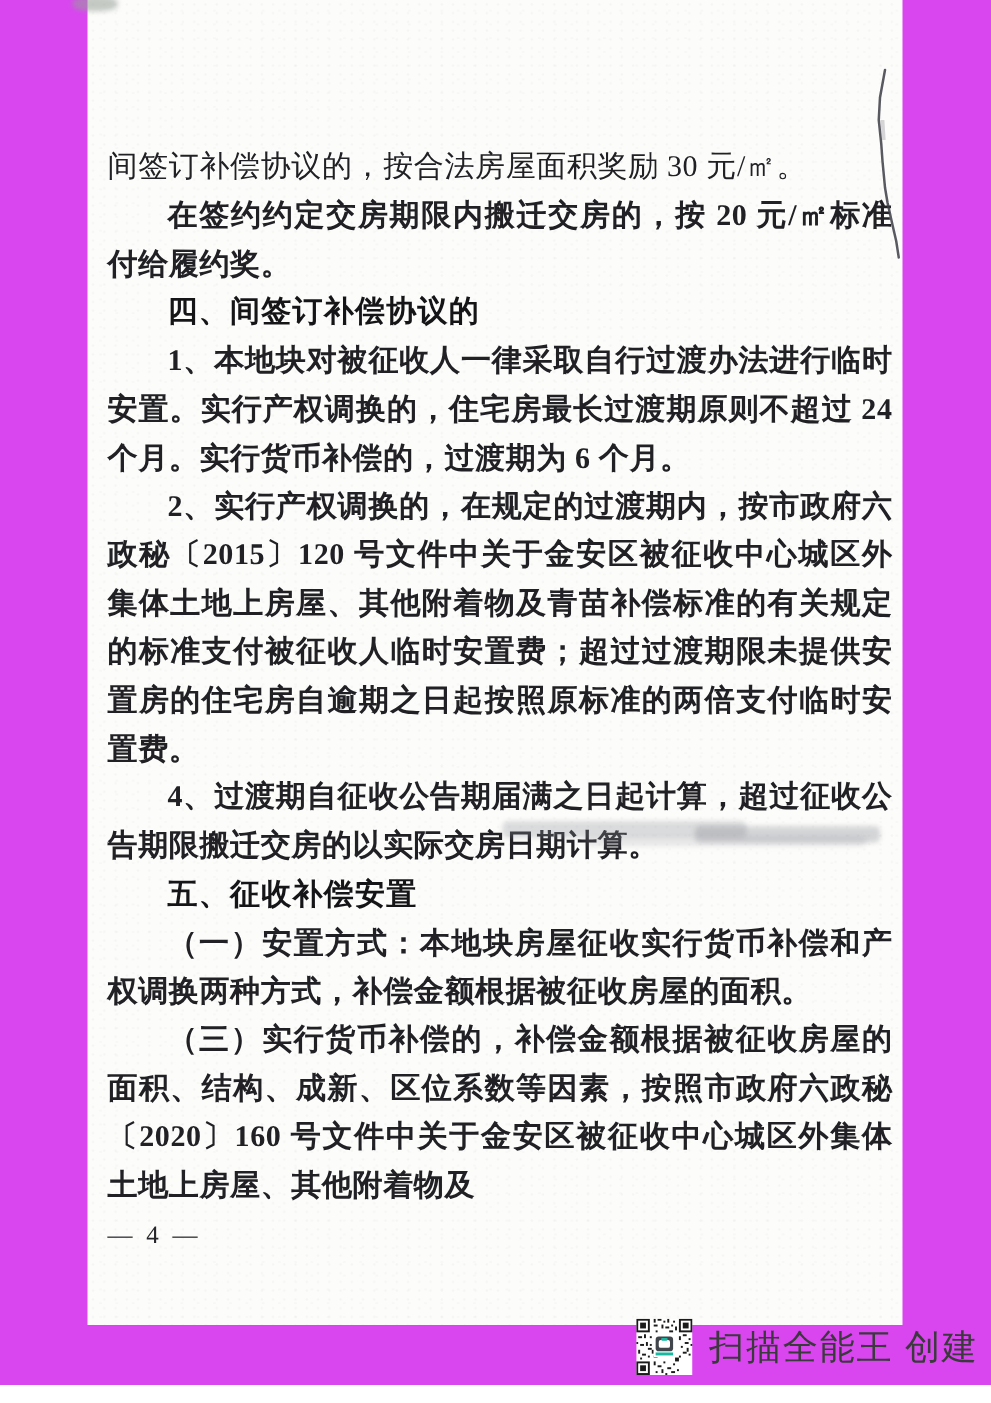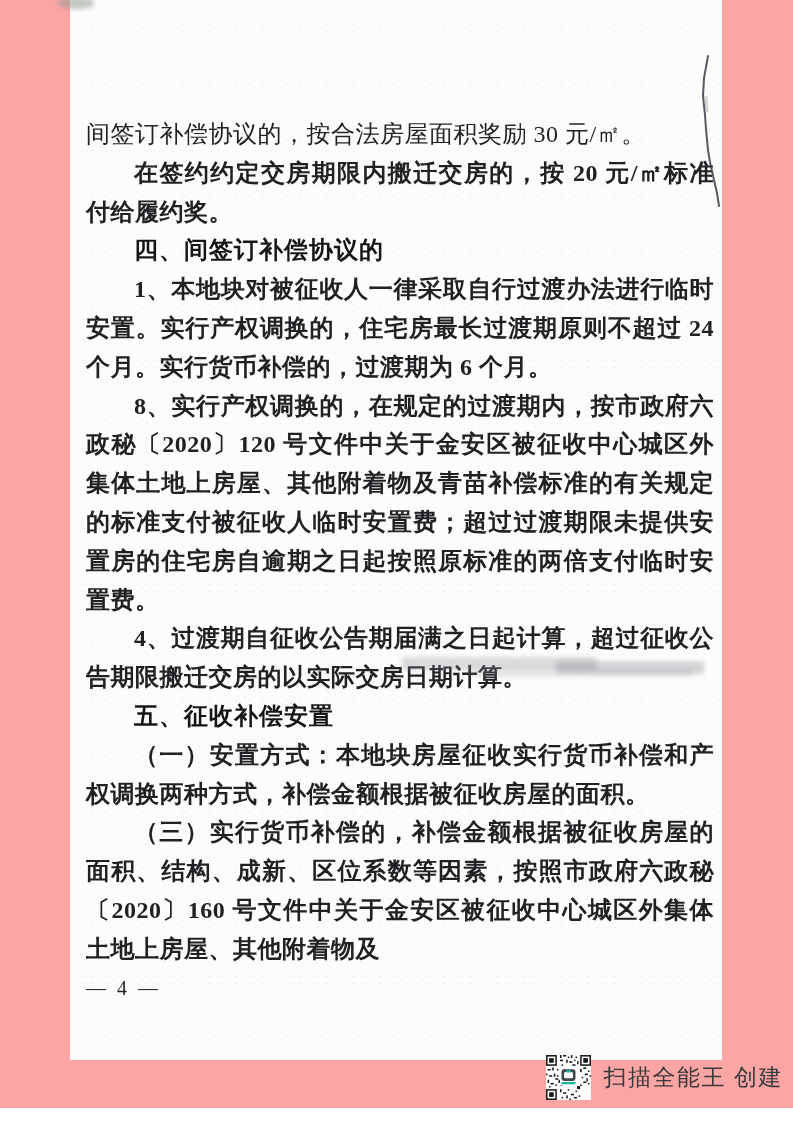--- a/index.html
+++ b/index.html
@@ -8,21 +8,21 @@
     background: #ffffff;
     width: 793px;
     height: 1122px;
     overflow: hidden;
     font-family: "Liberation Serif", serif;
   }
   .viewport {
     position: relative;
     width: 793px;
     height: 1108px;
-    background: #fca5a5;
+    background: #d946ef;
   }
   
   .paper {
     position: absolute;
     left: 70px;
     top: 0;
     width: 652px;
     height: 1060px;
     background-color: #fcfcfa;
     background-image:
@@ -86,39 +86,39 @@
     position: absolute;
     right: 10px;
     bottom: 8px;
     display: flex;
     align-items: center;
     gap: 13px;
   }
   .qr { width: 45px; height: 45px; display: block; }
   .wm-label {
     font-family: "Liberation Sans", sans-serif;
-    font-size: 23px;
+    font-size: 28px;
     font-weight: 500;
     color: #3a3a3c;
     letter-spacing: 1.5px;
     white-space: nowrap;
   }
 </style>
 </head>
 <body>
 
 <div class="viewport">
 
   <div class="paper">
     <div class="content">
       <p>间签订补偿协议的，按合法房屋面积奖励 30 元/㎡。</p>
       <p class="indent">在签约约定交房期限内搬迁交房的，按 20 元/㎡标准付给履约奖。</p>
       <p class="heading">四、间签订补偿协议的</p>
       <p class="indent">1、本地块对被征收人一律采取自行过渡办法进行临时安置。实行产权调换的，住宅房最长过渡期原则不超过 24 个月。实行货币补偿的，过渡期为 6 个月。</p>
-      <p class="indent">8、实行产权调换的，在规定的过渡期内，按市政府六政秘〔2020〕120 号文件中关于金安区被征收中心城区外集体土地上房屋、其他附着物及青苗补偿标准的有关规定的标准支付被征收人临时安置费；超过过渡期限未提供安置房的住宅房自逾期之日起按照原标准的两倍支付临时安置费。</p>
+      <p class="indent">2、实行产权调换的，在规定的过渡期内，按市政府六政秘〔2015〕120 号文件中关于金安区被征收中心城区外集体土地上房屋、其他附着物及青苗补偿标准的有关规定的标准支付被征收人临时安置费；超过过渡期限未提供安置房的住宅房自逾期之日起按照原标准的两倍支付临时安置费。</p>
       <p class="indent">4、过渡期自征收公告期届满之日起计算，超过征收公告期限搬迁交房的以实际交房日期计算。</p>
       <p class="heading">五、征收补偿安置</p>
       <p class="indent">（一）安置方式：本地块房屋征收实行货币补偿和产权调换两种方式，补偿金额根据被征收房屋的面积。</p>
       <p class="indent">（三）实行货币补偿的，补偿金额根据被征收房屋的面积、结构、成新、区位系数等因素，按照市政府六政秘〔2020〕160 号文件中关于金安区被征收中心城区外集体土地上房屋、其他附着物及</p>
       <p class="pageno">— 4 —</p>
     </div>
   </div>
 
   <div class="corner-smudge"></div>
   <div class="bleed bleed-a"></div>

